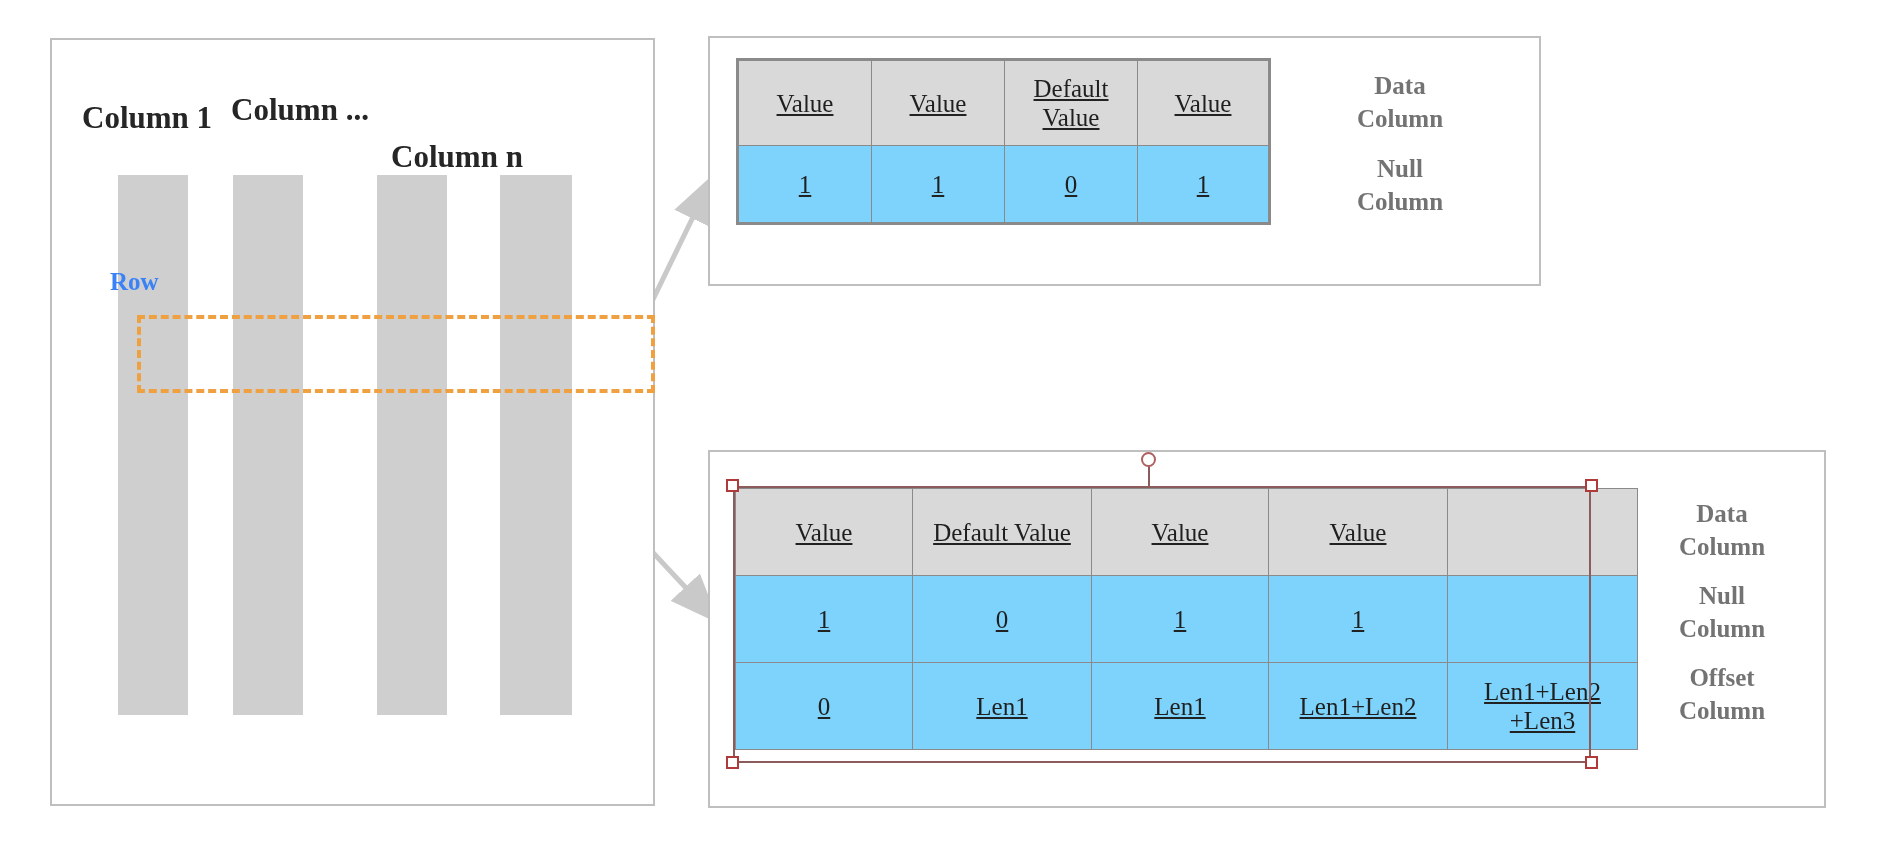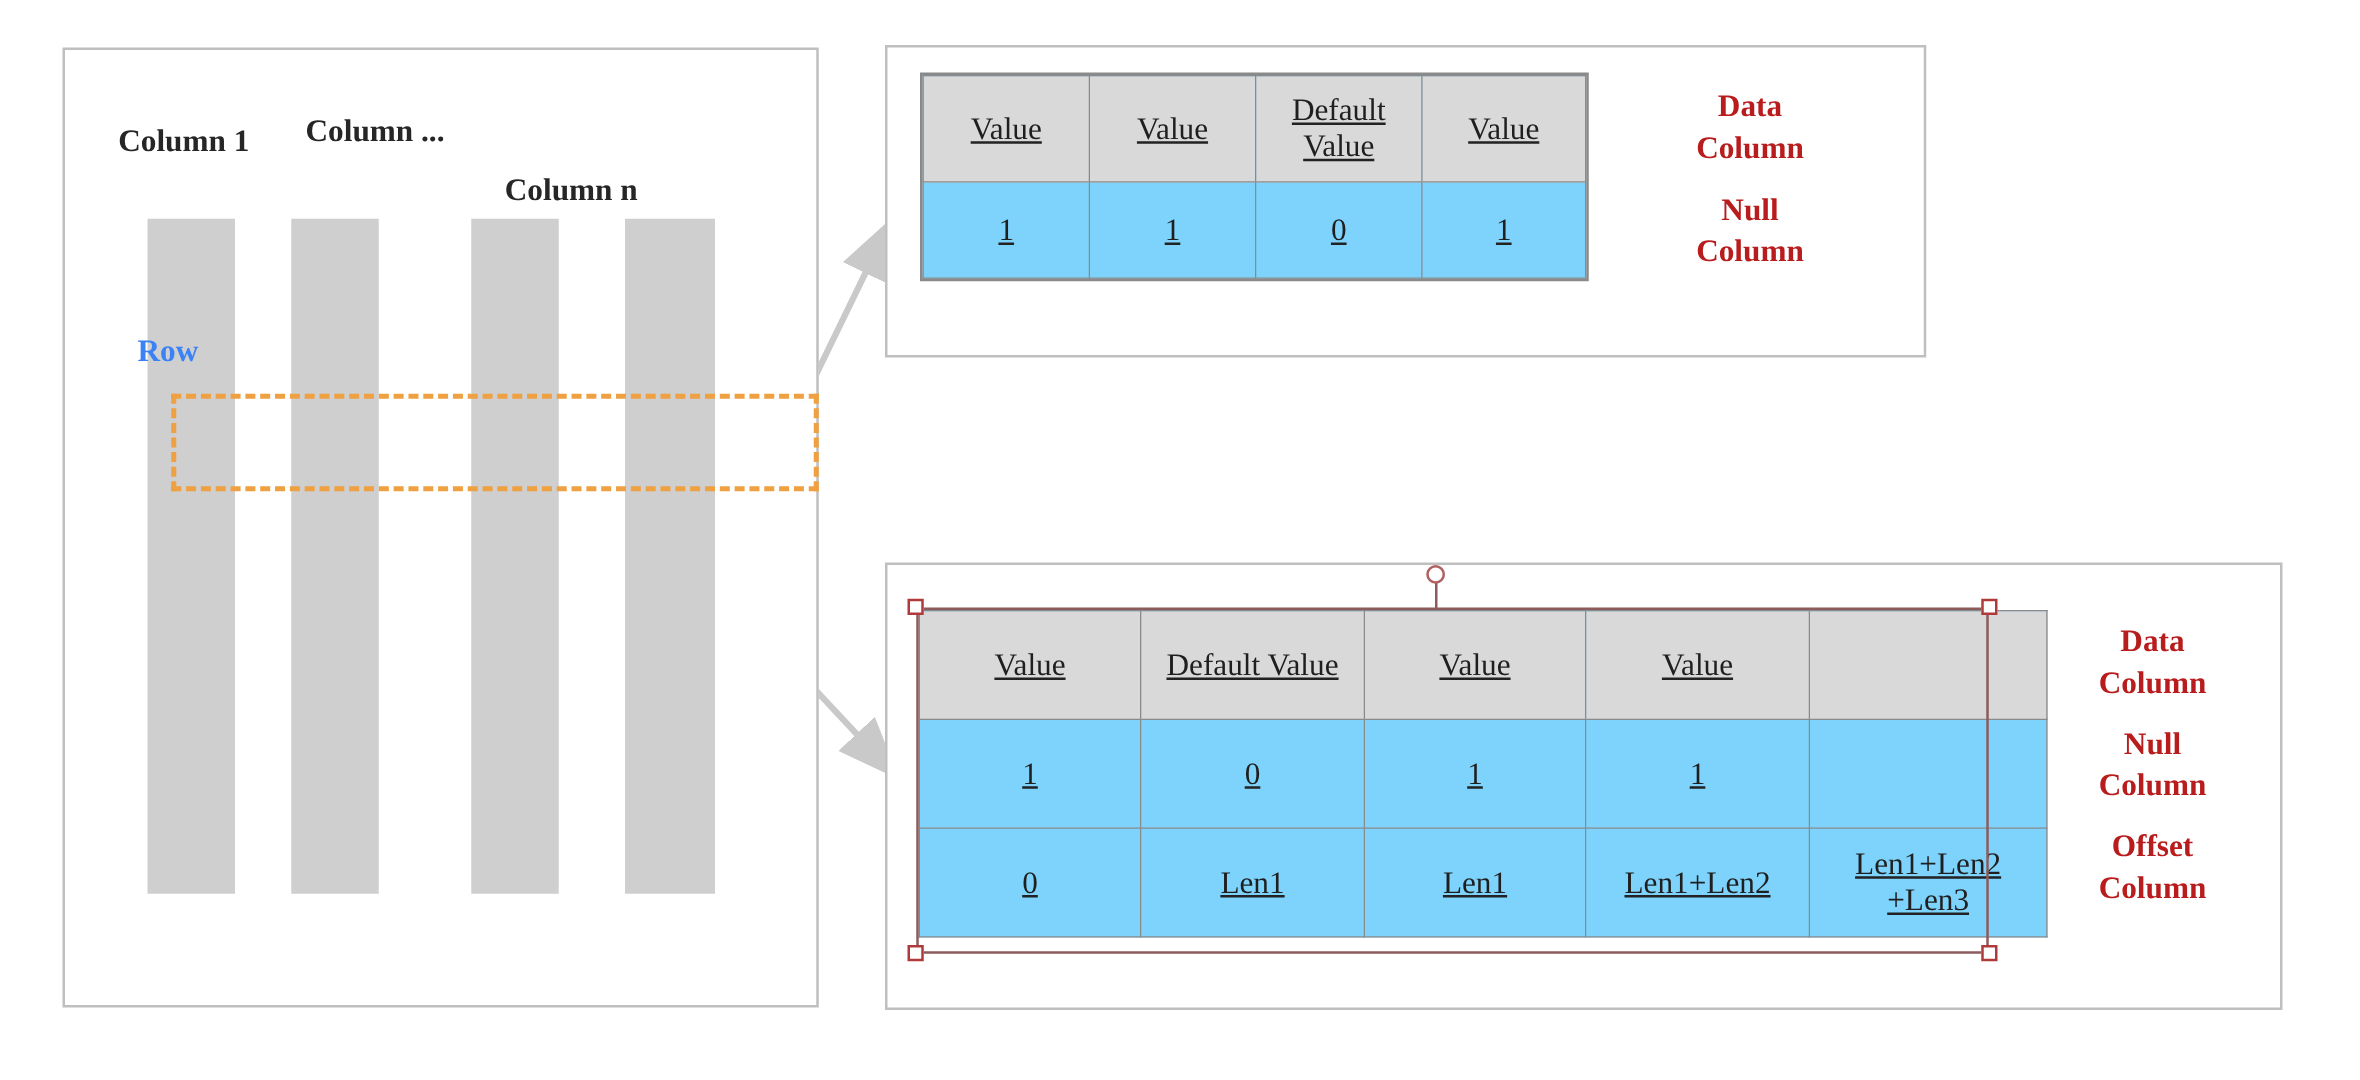--- a/index.html
+++ b/index.html
@@ -30,21 +30,21 @@
   
   #chunk-panel {
     left: 50px;
     top: 38px;
     width: 605px;
     height: 768px;
   }
   .col-header {
     position: absolute;
     font-weight: bold;
-    font-size: 25px;
+    font-size: 31px;
     color: #262626;
     white-space: nowrap;
     text-align: center;
   }
   .bar {
     position: absolute;
     background: #cfcfcf;
   }
   #row-label {
     position: absolute;
@@ -137,21 +137,21 @@
   #bottom-table td.b1 { width: 170px; }
   #bottom-table td.b2 { width: 168px; }
   #bottom-table td.b3 { width: 170px; }
   #bottom-table td.b4 { width: 181px; }
 
   
   .legend {
     position: absolute;
     font-weight: bold;
     font-size: 25px;
-    color: #b91c1c;
+    color: #737373;
     text-align: center;
     line-height: 1.3;
     white-space: pre-line;
   }
 
   
   #selection-frame {
     position: absolute;
     left: 733px;
     top: 486px;

